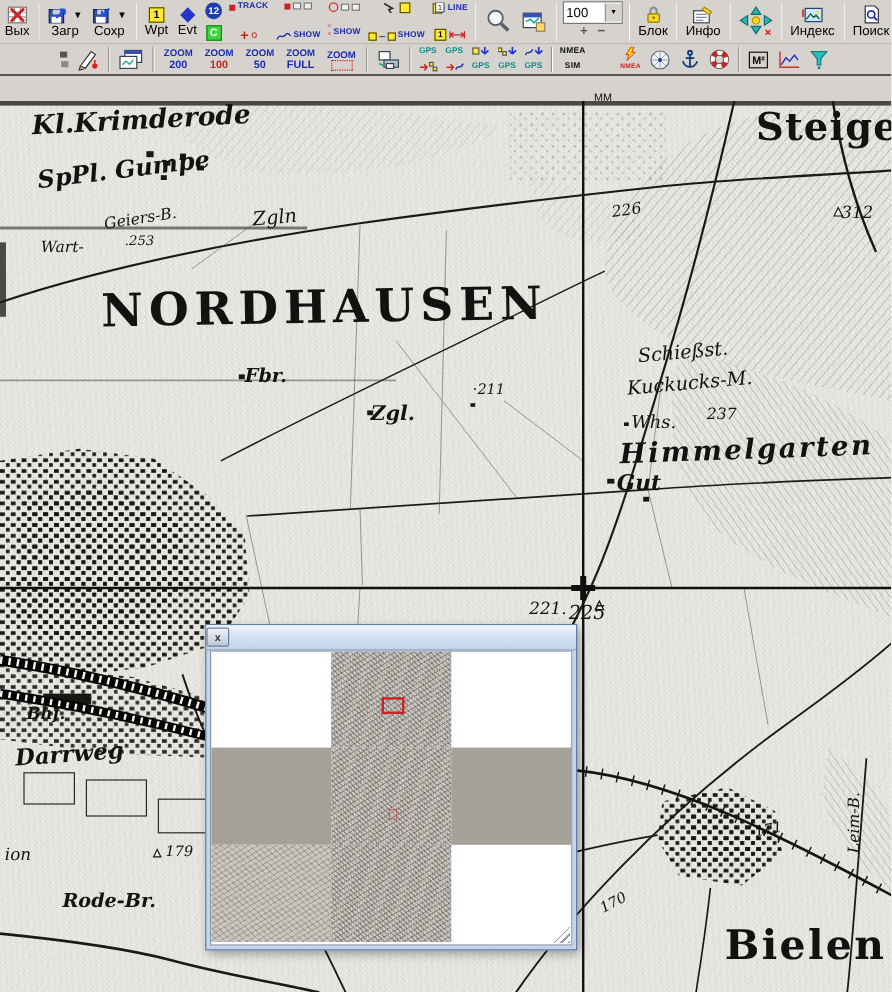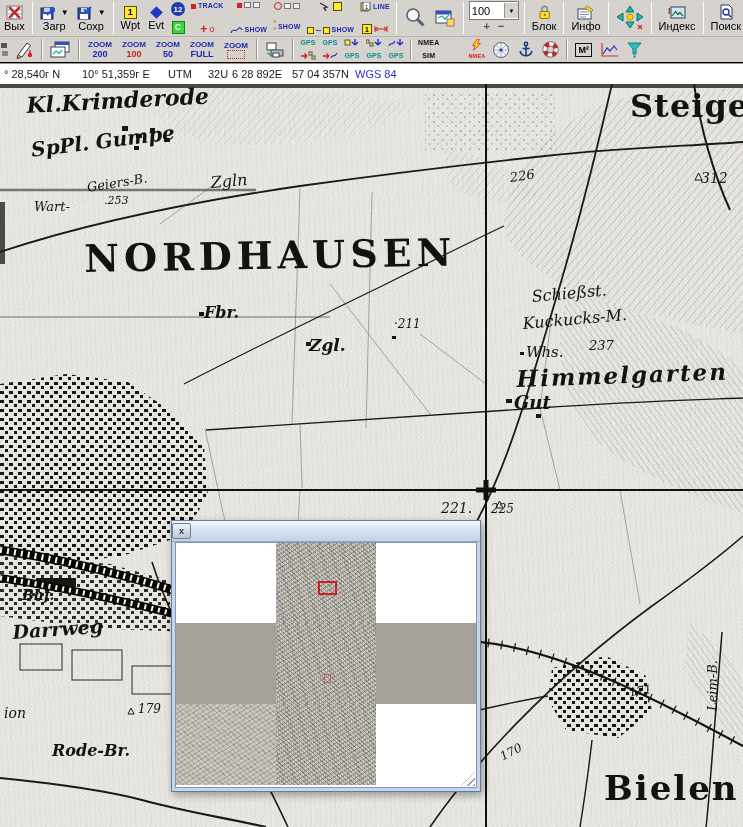--- a/index.html
+++ b/index.html
@@ -1,21 +1,21 @@
 <!DOCTYPE html>
 <html><head>
 <meta charset="utf-8">
 <style>
   html,body{margin:0;padding:0;background:#fff;}
   #app{position:relative;width:743px;height:827px;overflow:hidden;background:#d6d3ce;
        font-family:"Liberation Sans","DejaVu Sans",sans-serif;-webkit-font-smoothing:none;}
   
   .tb{position:absolute;left:0;right:0;display:flex;align-items:stretch;background:#d6d3ce;}
   #tb1{top:0;height:36px;border-bottom:1px solid #b8b5ae;}
-  #tb2{top:37px;height:25px;border-bottom:1px solid #000000;}
+  #tb2{top:37px;height:25px;border-bottom:1px solid #000000;justify-content:center;}
   .sep{width:1px;background:#9a968f;border-right:1px solid #fff;margin:2px 3px;}
   .btn{display:flex;flex-direction:column;align-items:center;justify-content:center;
        padding:1px 4px;font-size:11px;color:#000;gap:1px;cursor:default;}
   .btn .lbl{line-height:11px;white-space:nowrap;}
   .stack{display:flex;flex-direction:column;align-items:center;justify-content:space-between;padding:2px 3px;}
   .hrow{display:flex;align-items:center;gap:2px;}
   .mtx{font-size:7px;font-weight:bold;color:#1b2bb0;line-height:8px;letter-spacing:.2px;}
   .gpstx{font-size:7px;font-weight:bold;color:#0b8f8f;line-height:8px;}
   .redtx{color:#c22;}
   .i16{width:18px;height:16px;display:flex;align-items:center;justify-content:center;}
@@ -431,29 +431,20 @@
         </svg>
     </div>
     <div class="btn">
       <svg width="15" height="16" viewBox="0 0 15 16">
           <polygon points="1,1 14,1 9,7 9,12 6,12 6,7" fill="#28c0c0" stroke="#127f7f"></polygon>
           <rect x="6.5" y="13.5" width="2" height="2" fill="#127f7f"></rect>
         </svg>
     </div>
   </div>
 
-  <div id="status">
-    <span style="left:4px;">° 28,540г N</span>
-    <span style="left:82px;">10° 51,359г E</span>
-    <span style="left:168px;">UTM</span>
-    <span style="left:208px;">32U</span>
-    <span style="left:232px;">6 28 892E</span>
-    <span style="left:292px;">57 04 357N</span>
-    <span style="left: 355px; color: rgb(43, 53, 200);" id="datum">WGS 84</span>
-  </div>
 
   <div id="maparea">
     <svg id="mapsvg" width="743" height="743" viewBox="0 0 743 743">
       <defs>
         <pattern id="blk" width="9" height="9" patternUnits="userSpaceOnUse">
           <rect x="0" y="1" width="4" height="3" fill="#15140f"></rect>
           <rect x="5" y="5" width="3" height="3" fill="#15140f"></rect>
         </pattern>
         <pattern id="hach" width="6" height="6" patternUnits="userSpaceOnUse" patternTransform="rotate(40)">
           <line x1="0" y1="0" x2="0" y2="6" stroke="#8d8a80" stroke-width="1.1"></line>
@@ -569,21 +560,21 @@
         <span class="mlab big" style="left: 630px; top: 6px; font-size: 32px; letter-spacing: 1px;">Steige</span>
         <span class="mlab num" style="left: 509px; top: 87px; font-size: 13px; transform: rotate(-8deg);">226</span>
         <span class="mlab num" style="left: 701px; top: 87px; font-size: 14px;">312</span>
         <span class="mlab it" style="left: 531px; top: 205px; font-size: 16px; transform: rotate(-5deg);">Schießst.</span>
         <span class="mlab it" style="left: 522px; top: 232px; font-size: 16px; transform: rotate(-5deg);">Kuckucks-M.</span>
         <span class="mlab it" style="left: 526px; top: 261px; font-size: 15px;">Whs.</span>
         <span class="mlab num" style="left: 589px; top: 255px; font-size: 13px;">237</span>
         <span class="mlab bi" style="left: 516px; top: 283px; font-size: 23px; letter-spacing: 2px; transform: rotate(-2deg);">Himmelgarten</span>
         <span class="mlab bi" style="left: 514px; top: 310px; font-size: 18px;">Gut</span>
         <span class="mlab num" style="left: 441px; top: 417px; font-size: 14px;">221.</span>
-        <span class="mlab num" style="left: 491px; top: 419px; font-size: 12px;">225</span>
+        <span class="mlab num" style="left: 474px; top: 419px; font-size: 16px;">225</span>
         <span class="mlab bi" style="left: 22px; top: 504px; font-size: 14px;">Bhf.</span>
         <span class="mlab bi" style="left: 12px; top: 539px; font-size: 19px; transform: rotate(-4deg);">Darrweg</span>
         <span class="mlab num" style="left: 138px; top: 619px; font-size: 12px; font-style: italic;">179</span>
         <span class="mlab it" style="left: 4px; top: 622px; font-size: 14px;">ion</span>
         <span class="mlab bi" style="left: 52px; top: 659px; font-size: 16px;">Rode-Br.</span>
         <span class="mlab num" style="left: 628px; top: 603px; font-size: 12px; transform: rotate(-10deg);">171</span>
         <span class="mlab num" style="left: 498px; top: 668px; font-size: 12px; transform: rotate(-28deg);">170</span>
         <span class="mlab it" style="left: 706px; top: 627px; font-size: 13px; transform: rotate(-90deg);">Leim-B.</span>
         <span class="mlab big" style="left: 604px; top: 687px; font-size: 34px; letter-spacing: 2px;">Bielen</span>
       </div>

